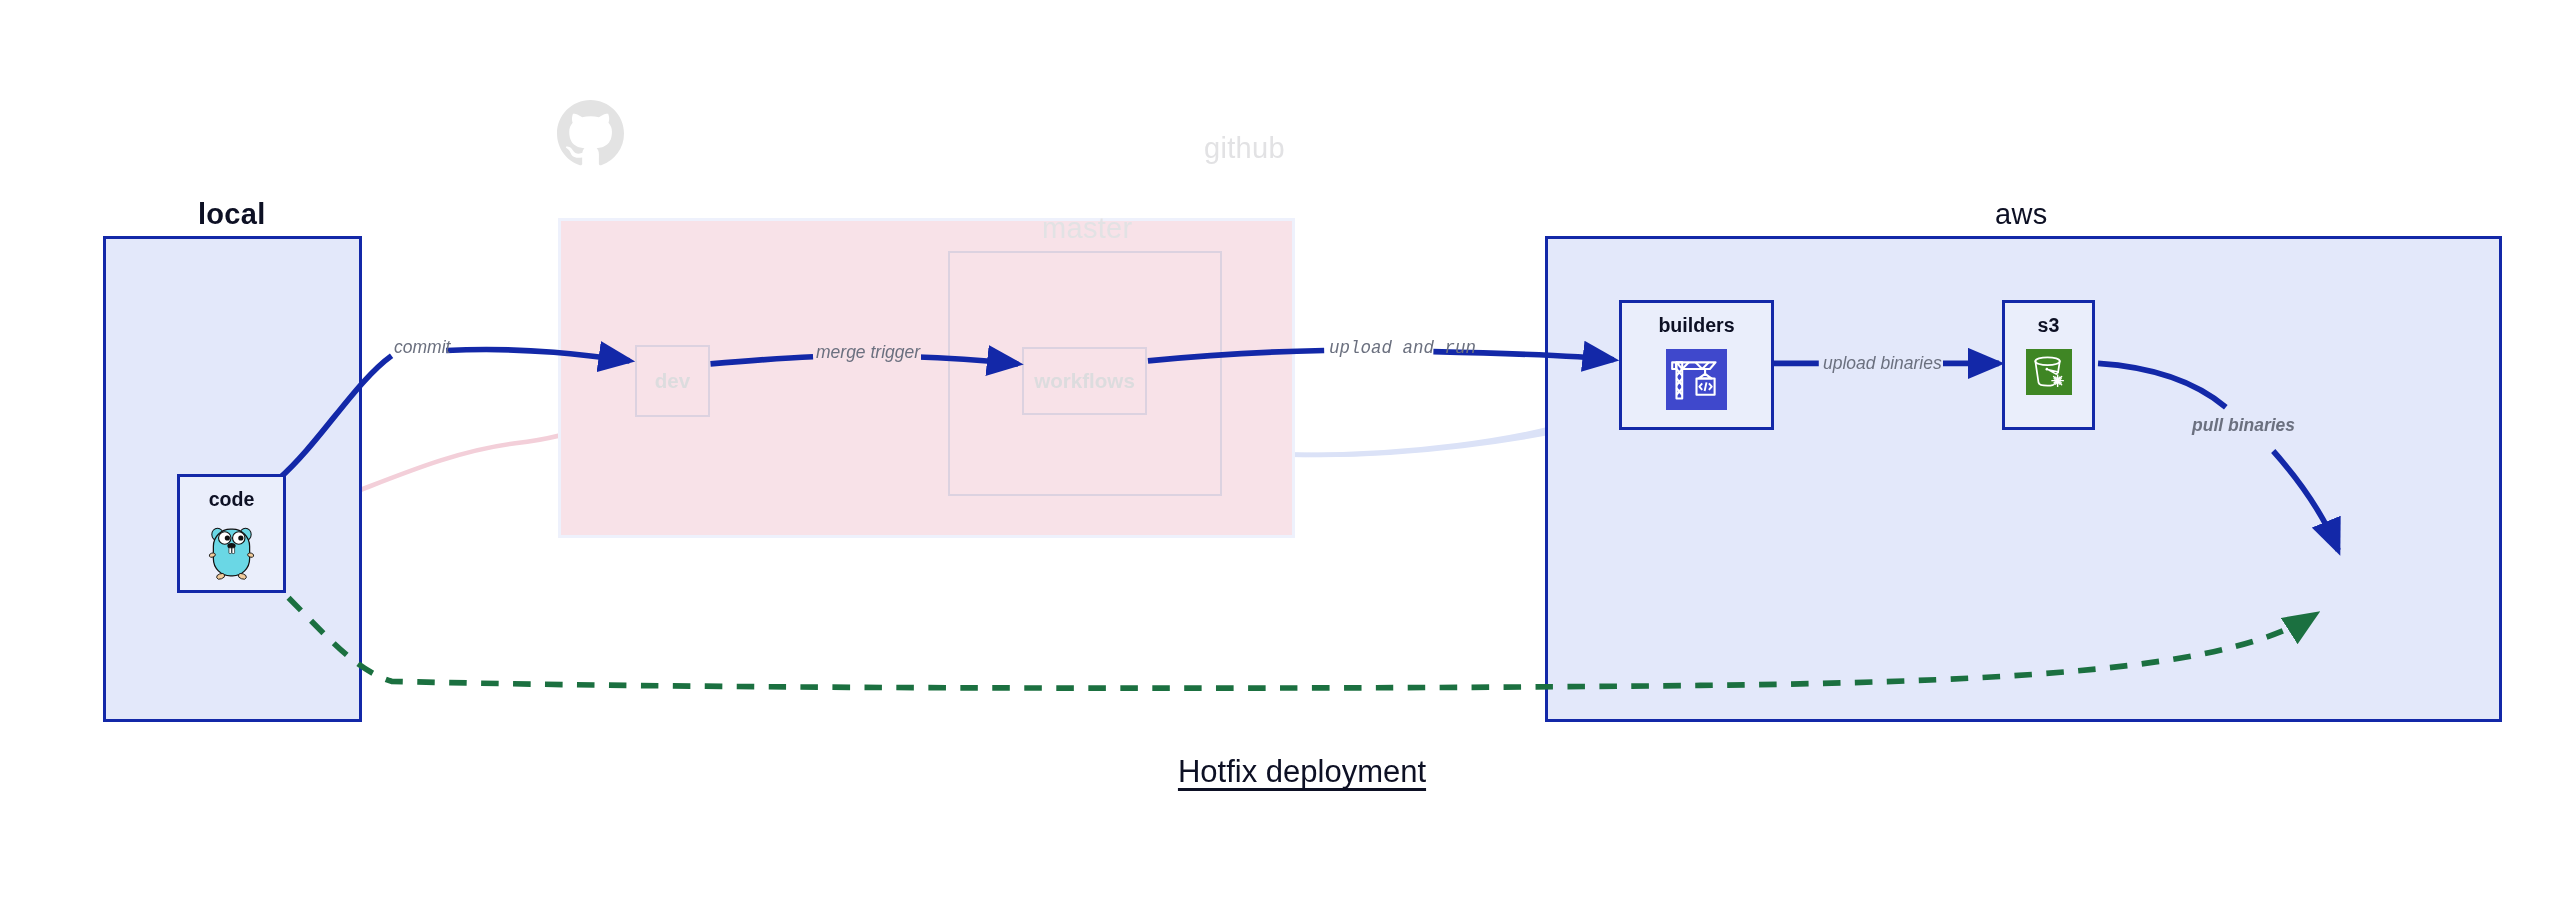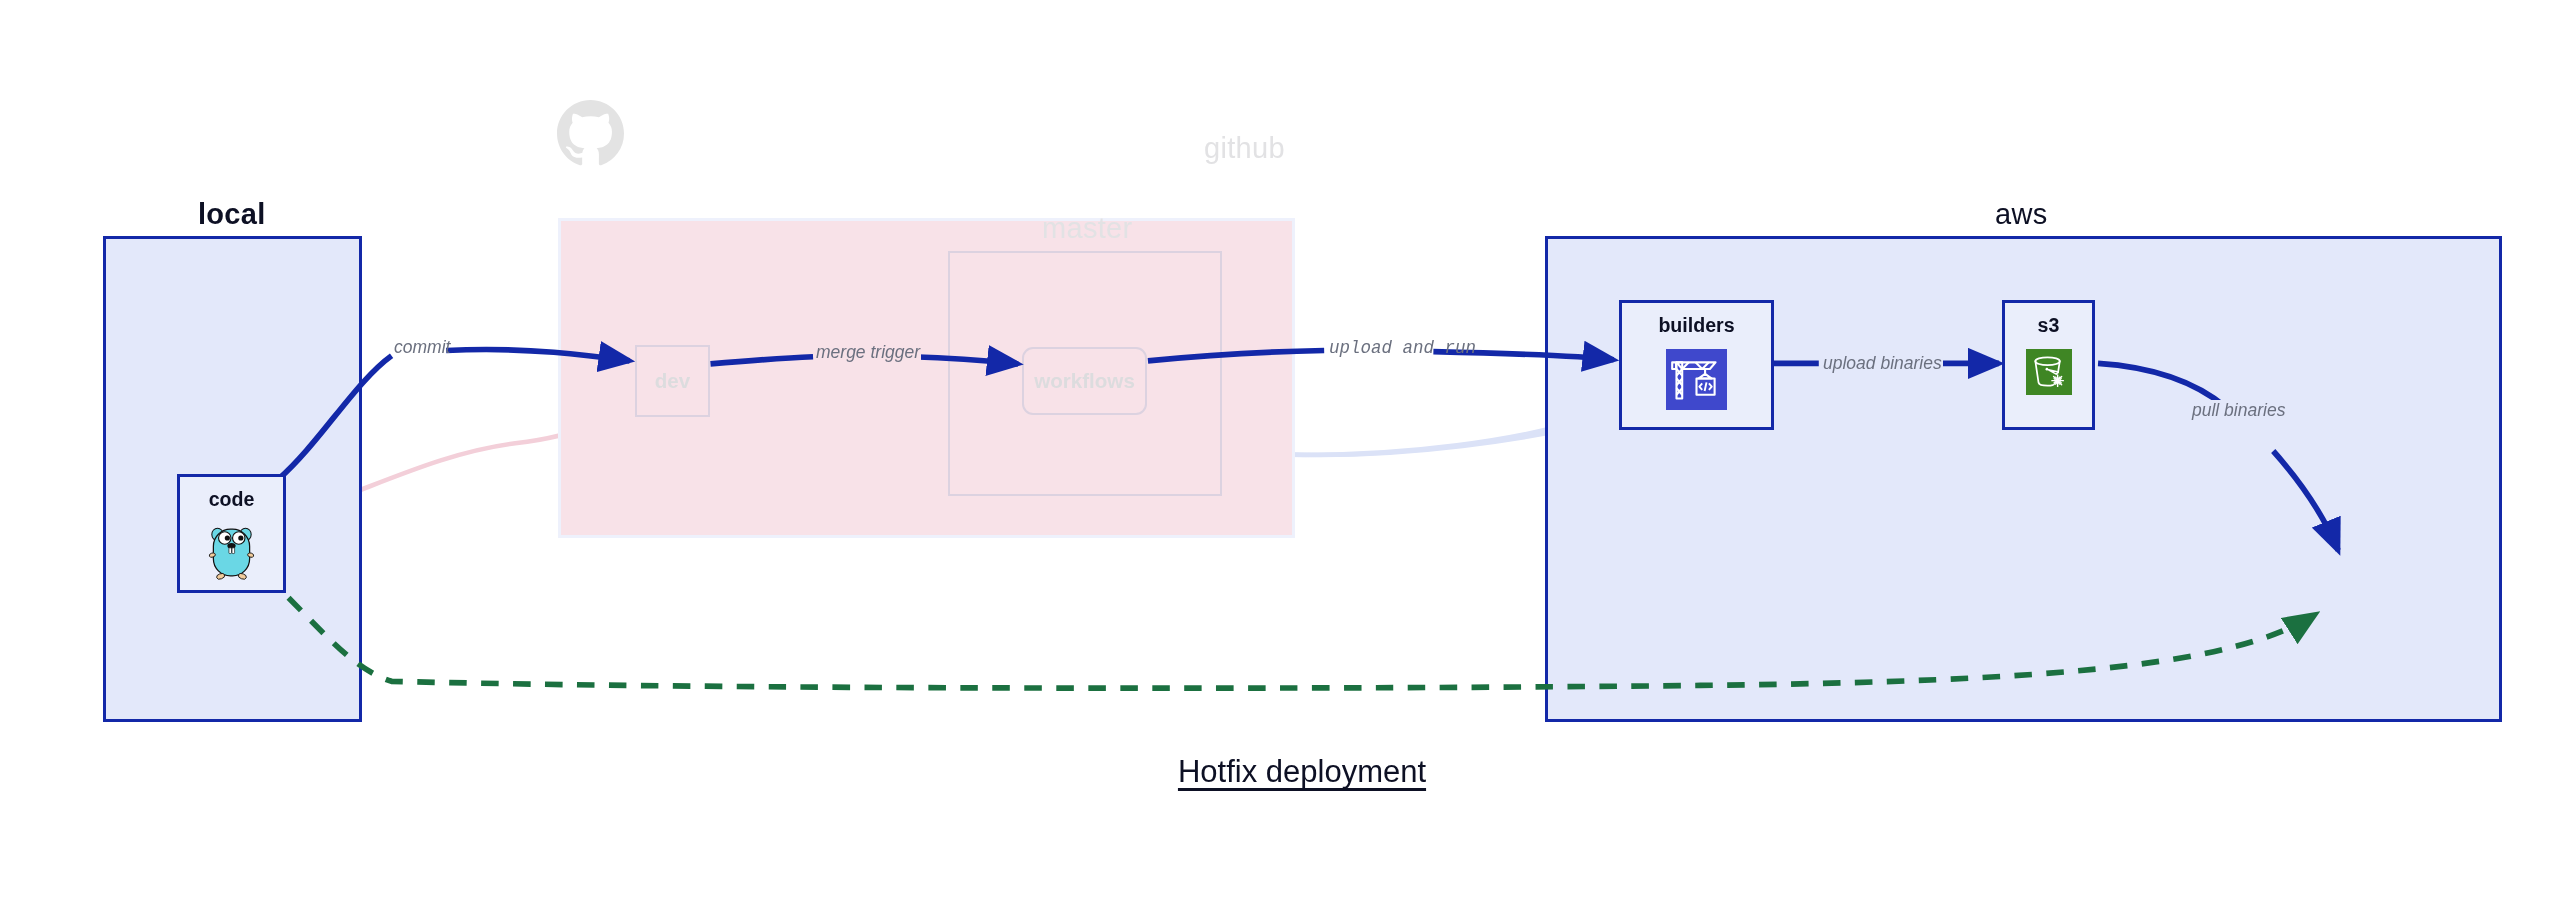--- a/index.html
+++ b/index.html
@@ -173,21 +173,21 @@
     <path d="M 1378 752 C 1520 800, 1720 815, 1900 805 C 1950 802, 1970 798, 1988 790" fill="none" stroke="#ddd6e6" stroke-width="9" marker-end="url(#ah-lav)"></path>
 
     <path d="M 2230 790 C 2300 840, 2360 870, 2430 878 C 2700 898, 3000 850, 3180 800 C 3220 790, 3250 778, 3180 790" fill="none" stroke="#dbe2f7" stroke-width="9"></path>
     <path d="M 2380 878 C 2700 898, 3000 850, 3140 790" fill="none" stroke="#dbe2f7" stroke-width="9" marker-end="url(#ah-ghostblue)"></path>
   </svg>
 
   <div class="node ghost" style="left:635px; top:329px; width:75px; height:72px;margin-top:16px;">
     <div class="node-title">dev</div>
   </div>
 
-  <div class="node ghost" style="left:1022px; top:347px; width:125px; height:68px;border-radius:11px;">
+  <div class="node ghost" style="left:1022px; top:347px; width:125px; height:68px;">
     <div class="node-title">workflows</div>
   </div>
 
   <svg class="layer edges-main" viewBox="0 0 5054 1750">
     <defs>
       <marker id="ah-blue" markerWidth="6.5" markerHeight="5.5" refX="5.5" refY="2.75" orient="auto" markerUnits="strokeWidth">
         <polygon points="0 0, 6.5 2.75, 0 5.5" fill="#1328a8"></polygon>
       </marker>
       <marker id="ah-green" markerWidth="6.5" markerHeight="5.5" refX="5.5" refY="2.75" orient="auto" markerUnits="strokeWidth">
         <polygon points="0 0, 6.5 2.75, 0 5.5" fill="#1b7040"></polygon>
@@ -294,18 +294,18 @@
 
 
   <div class="edge-label on-none" style="left:393px; top:337px;">commit</div>
 
   <div class="edge-label on-pink" style="left:815px; top:342px;text-align:center;">merge trigger</div>
 
   <div class="edge-label on-none" style="left:1328px; top:338px;font-family:Liberation Mono, monospace;">upload and run</div>
 
   <div class="edge-label on-blue" style="left:1822px; top:353px;">upload binaries</div>
 
-  <div class="edge-label on-blue" style="left:2191px; top:400px;">pull binaries</div>
+  <div class="edge-label on-blue" style="left:2191px; top:415px;font-weight:bold;">pull binaries</div>
 
   <div class="figure-caption" style="top:754px;">Hotfix deployment</div>
 
 </div>
 
 
 </body></html>

